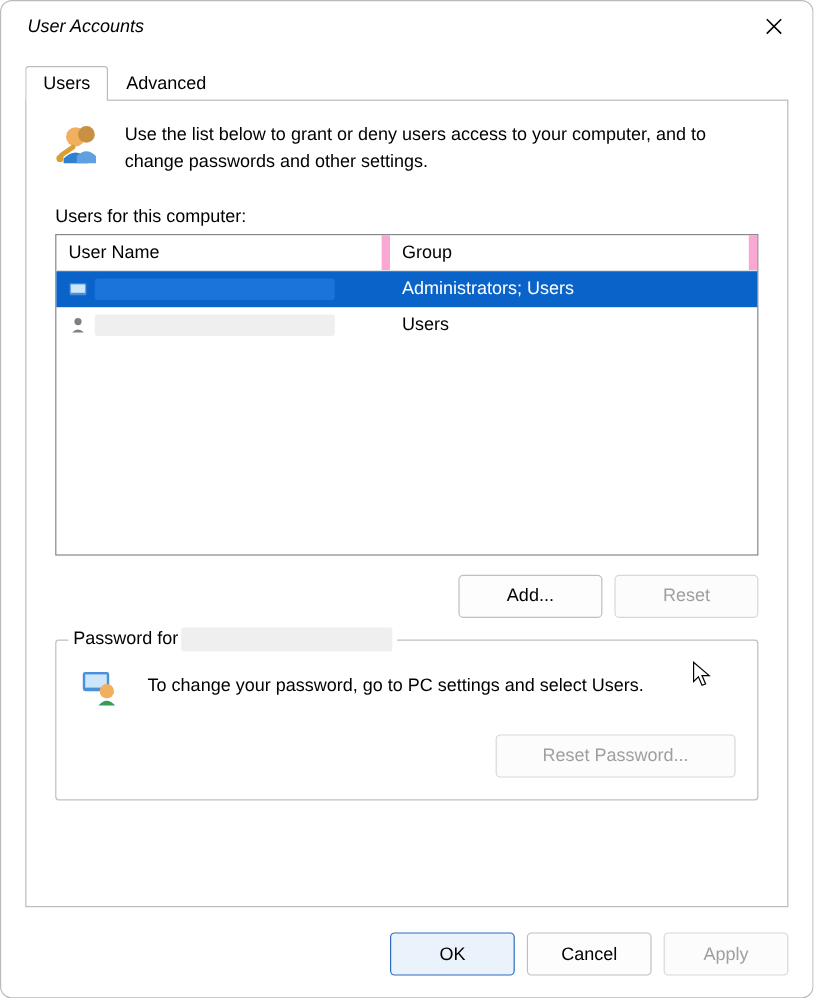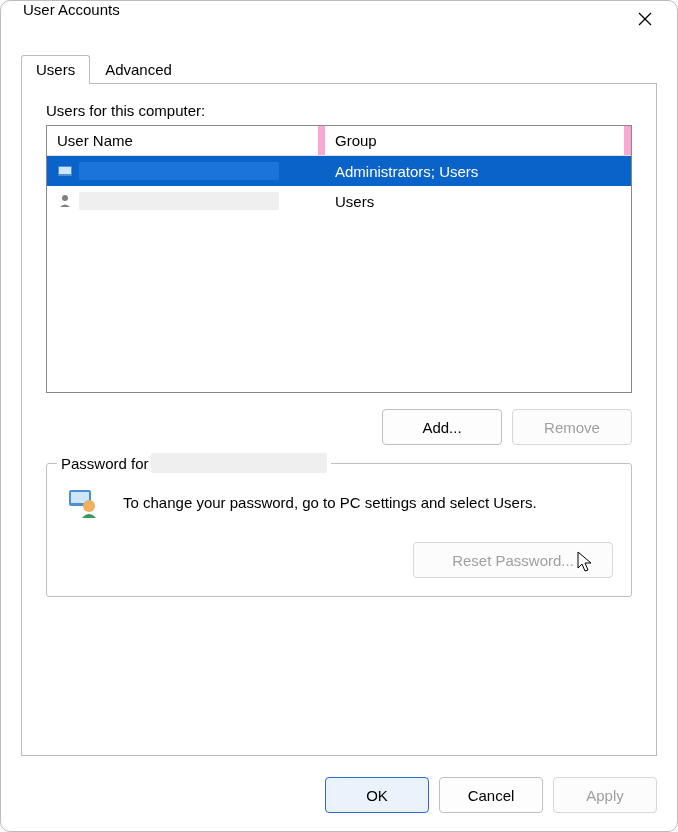--- a/index.html
+++ b/index.html
@@ -17,23 +17,24 @@
       border: 1px solid #bbb;
       border-radius: 10px;
       overflow: hidden;
       display: flex;
       flex-direction: column;
       background: #fff;
     }
     .titlebar {
       display: flex;
       justify-content: space-between;
-      align-items: flex-start;
+      align-items: center;
       height: 42px;
       padding: 0 14px 0 22px;
+      font-style: italic;
     }
     .titlebar-title { font-size: 15px; }
     .close-x {
       width: 36px;
       height: 36px;
       display: flex;
       align-items: center;
       justify-content: center;
       font-size: 18px;
       cursor: default;
@@ -203,20 +204,31 @@
     </div>
   </div>
 
   <div class="tabstrip">
     <div class="tab active">Users</div>
     <div class="tab">Advanced</div>
   </div>
 
   <div class="tab-content-wrap content-flex">
 
+    <div class="intro">
+      <svg class="intro-icon" viewBox="0 0 40 40">
+        <circle cx="17" cy="12" r="8" fill="#f0b060"></circle>
+        <path d="M7 30 Q17 20 27 30 L27 34 L7 34 Z" fill="#3080d0"></path>
+        <circle cx="26" cy="10" r="7" fill="#c89040"></circle>
+        <path d="M18 28 Q26 20 34 28 L34 34 L18 34 Z" fill="#60a0e0"></path>
+        <rect x="2" y="22" width="16" height="4" rx="2" fill="#d8a030" transform="rotate(-35 10 24)"></rect>
+        <circle cx="4" cy="30" r="3" fill="#d8a030"></circle>
+      </svg>
+      <div class="intro-text">Use the list below to grant or deny users access to your computer, and to change passwords and other settings.</div>
+    </div>
 
     <div class="list-label">Users for this computer:</div>
 
     <div class="userlist">
       <div class="userlist-head">
         <div class="ul-col ul-col-name">User Name</div>
         <div class="ul-col ul-col-group">Group</div>
       </div>
       <div class="ul-row selected">
         <div class="ul-cell ul-cell-name">
@@ -239,21 +251,21 @@
               </svg>
           </span>
           <span class="redacted nosel"></span>
         </div>
         <div class="ul-cell ul-cell-group">Users</div>
       </div>
     </div>
 
     <div class="button-row">
       <button class="btn">Add...</button>
-      <button class="btn disabled" disabled="">Remove</button>
+      <button class="btn disabled" disabled="">Reset</button>
     </div>
 
     <div class="fieldset">
       <div class="fieldset-legend">
         <span>Password for</span>
         <span class="redacted pw"></span>
       </div>
       <div class="pw-row">
         <svg class="pw-icon" viewBox="0 0 36 36">
           <rect x="4" y="6" width="22" height="16" rx="2" fill="#4a90d9"></rect>

